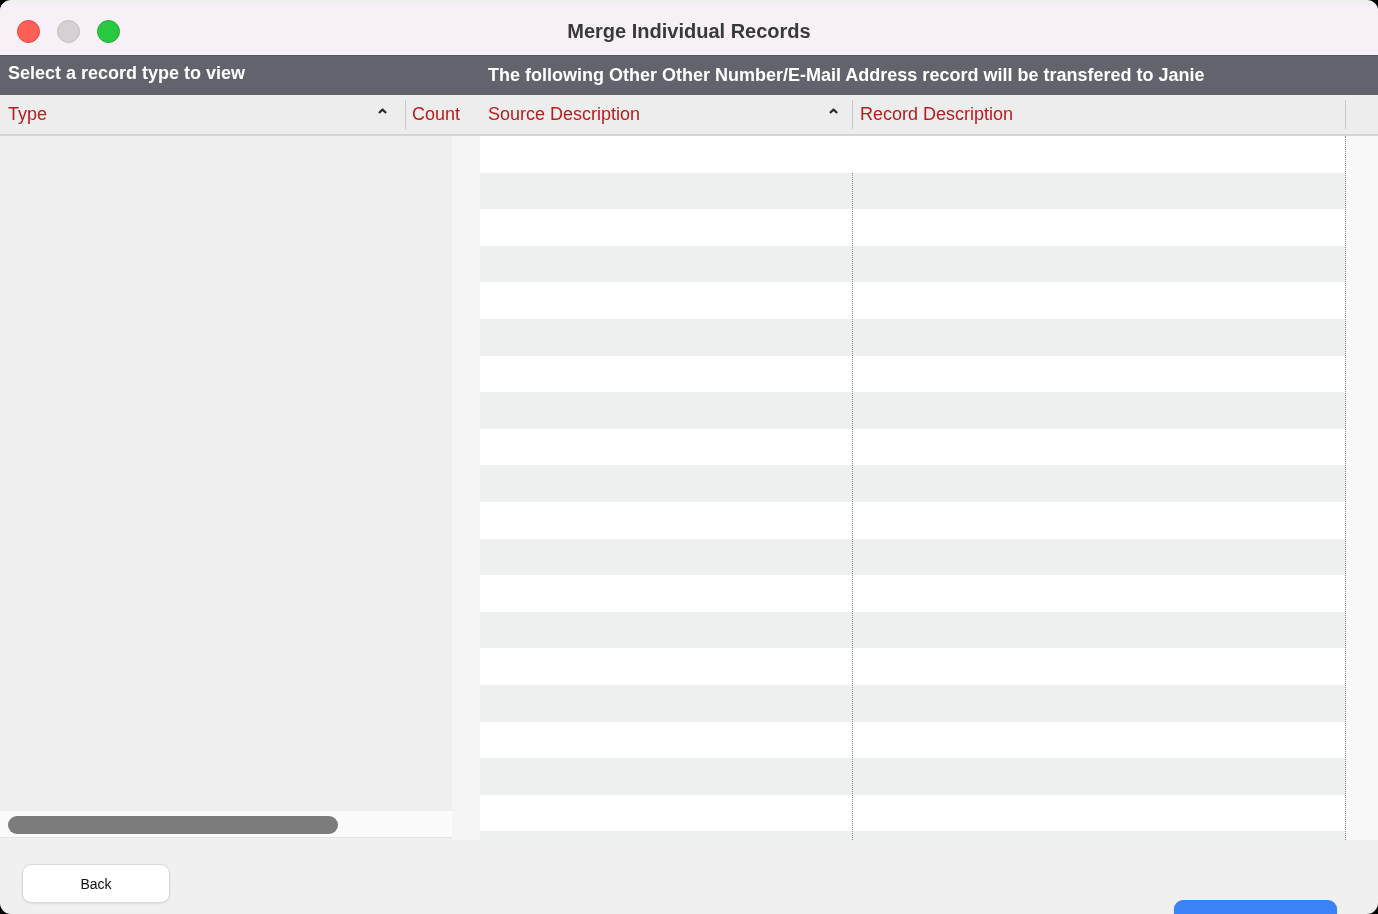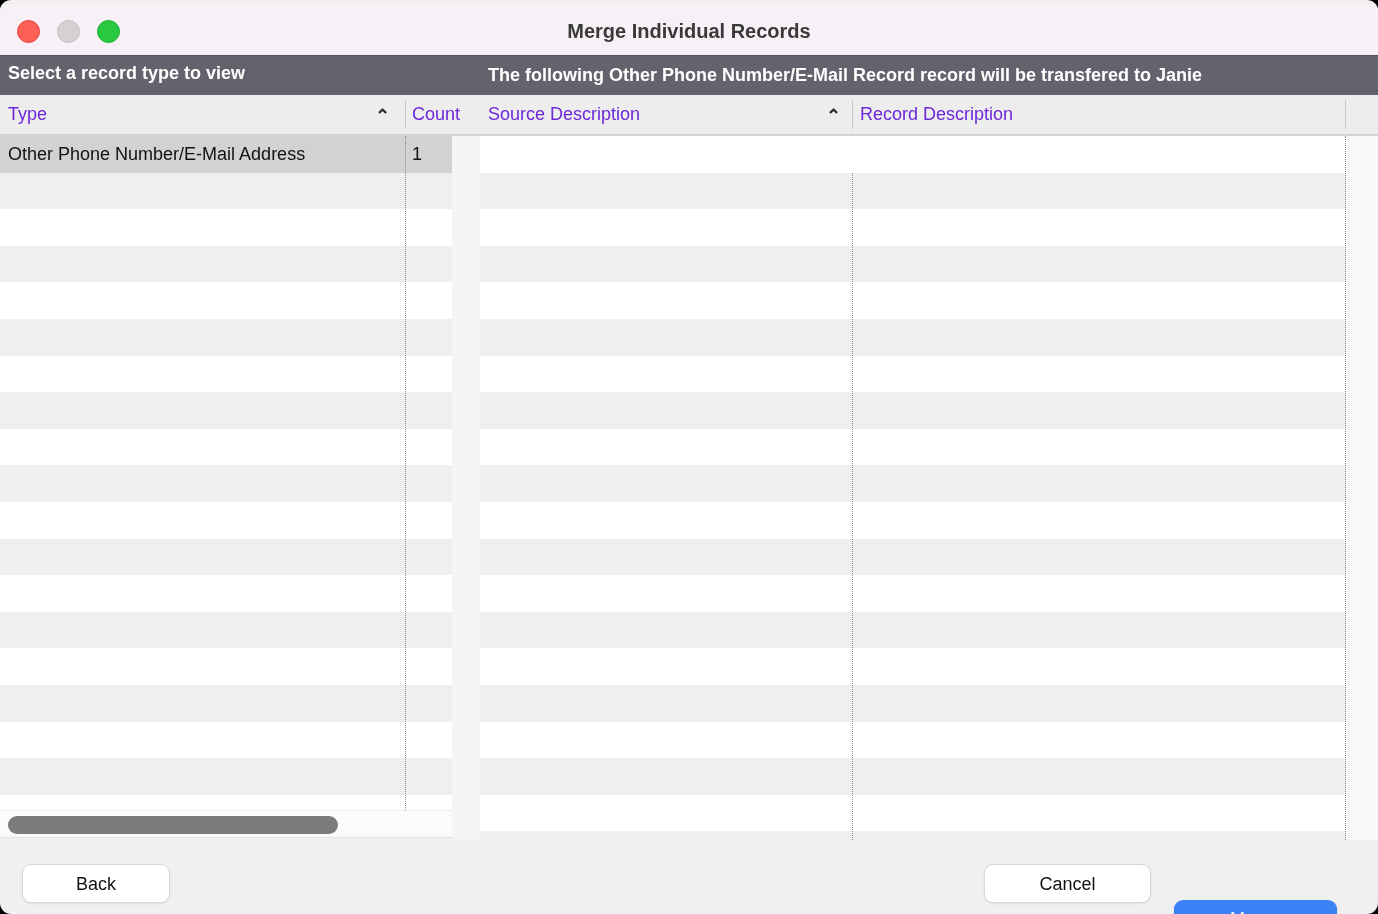--- a/index.html
+++ b/index.html
@@ -52,21 +52,21 @@
   #msg-right .line { display: block; white-space: nowrap; }
 
   
   #header {
     left: 0; top: 95px; width: 1378px; height: 41px;
     background: #ededee;
     border-bottom: 2px solid #d4d4d4;
   }
   .hcell {
     position: absolute; top: 0; height: 31px; line-height: 39px;
-    font-size: 18px; color: #6d28d9; white-space: nowrap;
+    font-size: 18px; color: #b91c1c; white-space: nowrap;
     cursor: default;
   }
   .sort-icon {
     position: absolute; top: 0; height: 39px; line-height: 42px;
     font-size: 18px; font-weight: 700; color: #2c2c2c;
   }
   .hsep {
     position: absolute; top: 5px; height: 29px; width: 1px;
     background: #c8c8c8;
   }
@@ -114,21 +114,21 @@
   #hscroll-thumb {
     position: absolute; left: 8px; top: 5px;
     width: 330px; height: 18px; border-radius: 9px;
     background: #7c7c7c;
   }
 
   
   .btn {
     position: absolute; top: 864px; height: 39px;
     border-radius: 9px; text-align: center;
-    font-size: 18px; line-height: 39px;
+    font-size: 14px; line-height: 39px;
     font-family: "Liberation Sans", sans-serif;
     cursor: default;
   }
   .btn-plain {
     background: #ffffff;
     border: 1px solid #d8d8d8;
     box-shadow: 0 1px 2px rgba(0,0,0,0.08);
     color: #111;
   }
   #btn-back   { left: 22px;   width: 148px; }
@@ -149,56 +149,48 @@
   <div id="titlebar" class="abs">
     <div id="light-close" class="light"></div>
     <div id="light-minimize" class="light"></div>
     <div id="light-zoom" class="light"></div>
     <div id="window-title" class="abs">Merge Individual Records</div>
   </div>
 
   <div id="msgbar" class="abs">
     <div id="msg-left">Select a record type to view</div>
     <div id="msg-right">
-      <span class="line">The following Other Phone Number/E-Mail Record record will be transfered to Janie</span>
+      <span class="line">The following Other Other Number/E-Mail Address record will be transfered to Janie</span>
       <span class="line">Austin1</span>
     </div>
   </div>
 
   <div id="header" class="abs">
     <div class="hcell" style="left:8px;">Type</div>
     <div class="sort-icon" style="left:375px;">⌃</div>
     <div class="hsep" style="left:405px;"></div>
     <div class="hcell" style="left:412px;">Count</div>
 
     <div class="hcell" style="left:488px;">Source Description</div>
     <div class="sort-icon" style="left:826px;">⌃</div>
     <div class="hsep" style="left:852px;"></div>
     <div class="hcell" style="left:860px;">Record Description</div>
     <div class="hsep" style="left:1345px;"></div>
   </div>
 
-  <div id="pane-left" class="abs stripes">
-    <div id="row-left" class="row">
-      <span id="cell-type" class="cell">Other Phone Number/E-Mail Address</span>
-      <span id="cell-count" class="cell">1</span>
-    </div>
-    <div class="dotline" style="left:405px;"></div>
-  </div>
 
   <div id="hscroll" class="abs">
     <div id="hscroll-thumb"></div>
   </div>
 
   <div id="gap-strip" class="abs"></div>
 
   <div id="pane-right" class="abs stripes">
     <div class="dotline" style="left:372px; top:37px;"></div>
     <div class="dotline" style="left:865px;"></div>
   </div>
 
   <div id="right-fill" class="abs"></div>
 
   <div id="btn-back" class="btn btn-plain">Back</div>
-  <div id="btn-cancel" class="btn btn-plain">Cancel</div>
   <div id="btn-merge" class="btn">Merge</div>
 
 </div>
 
 </body></html>

